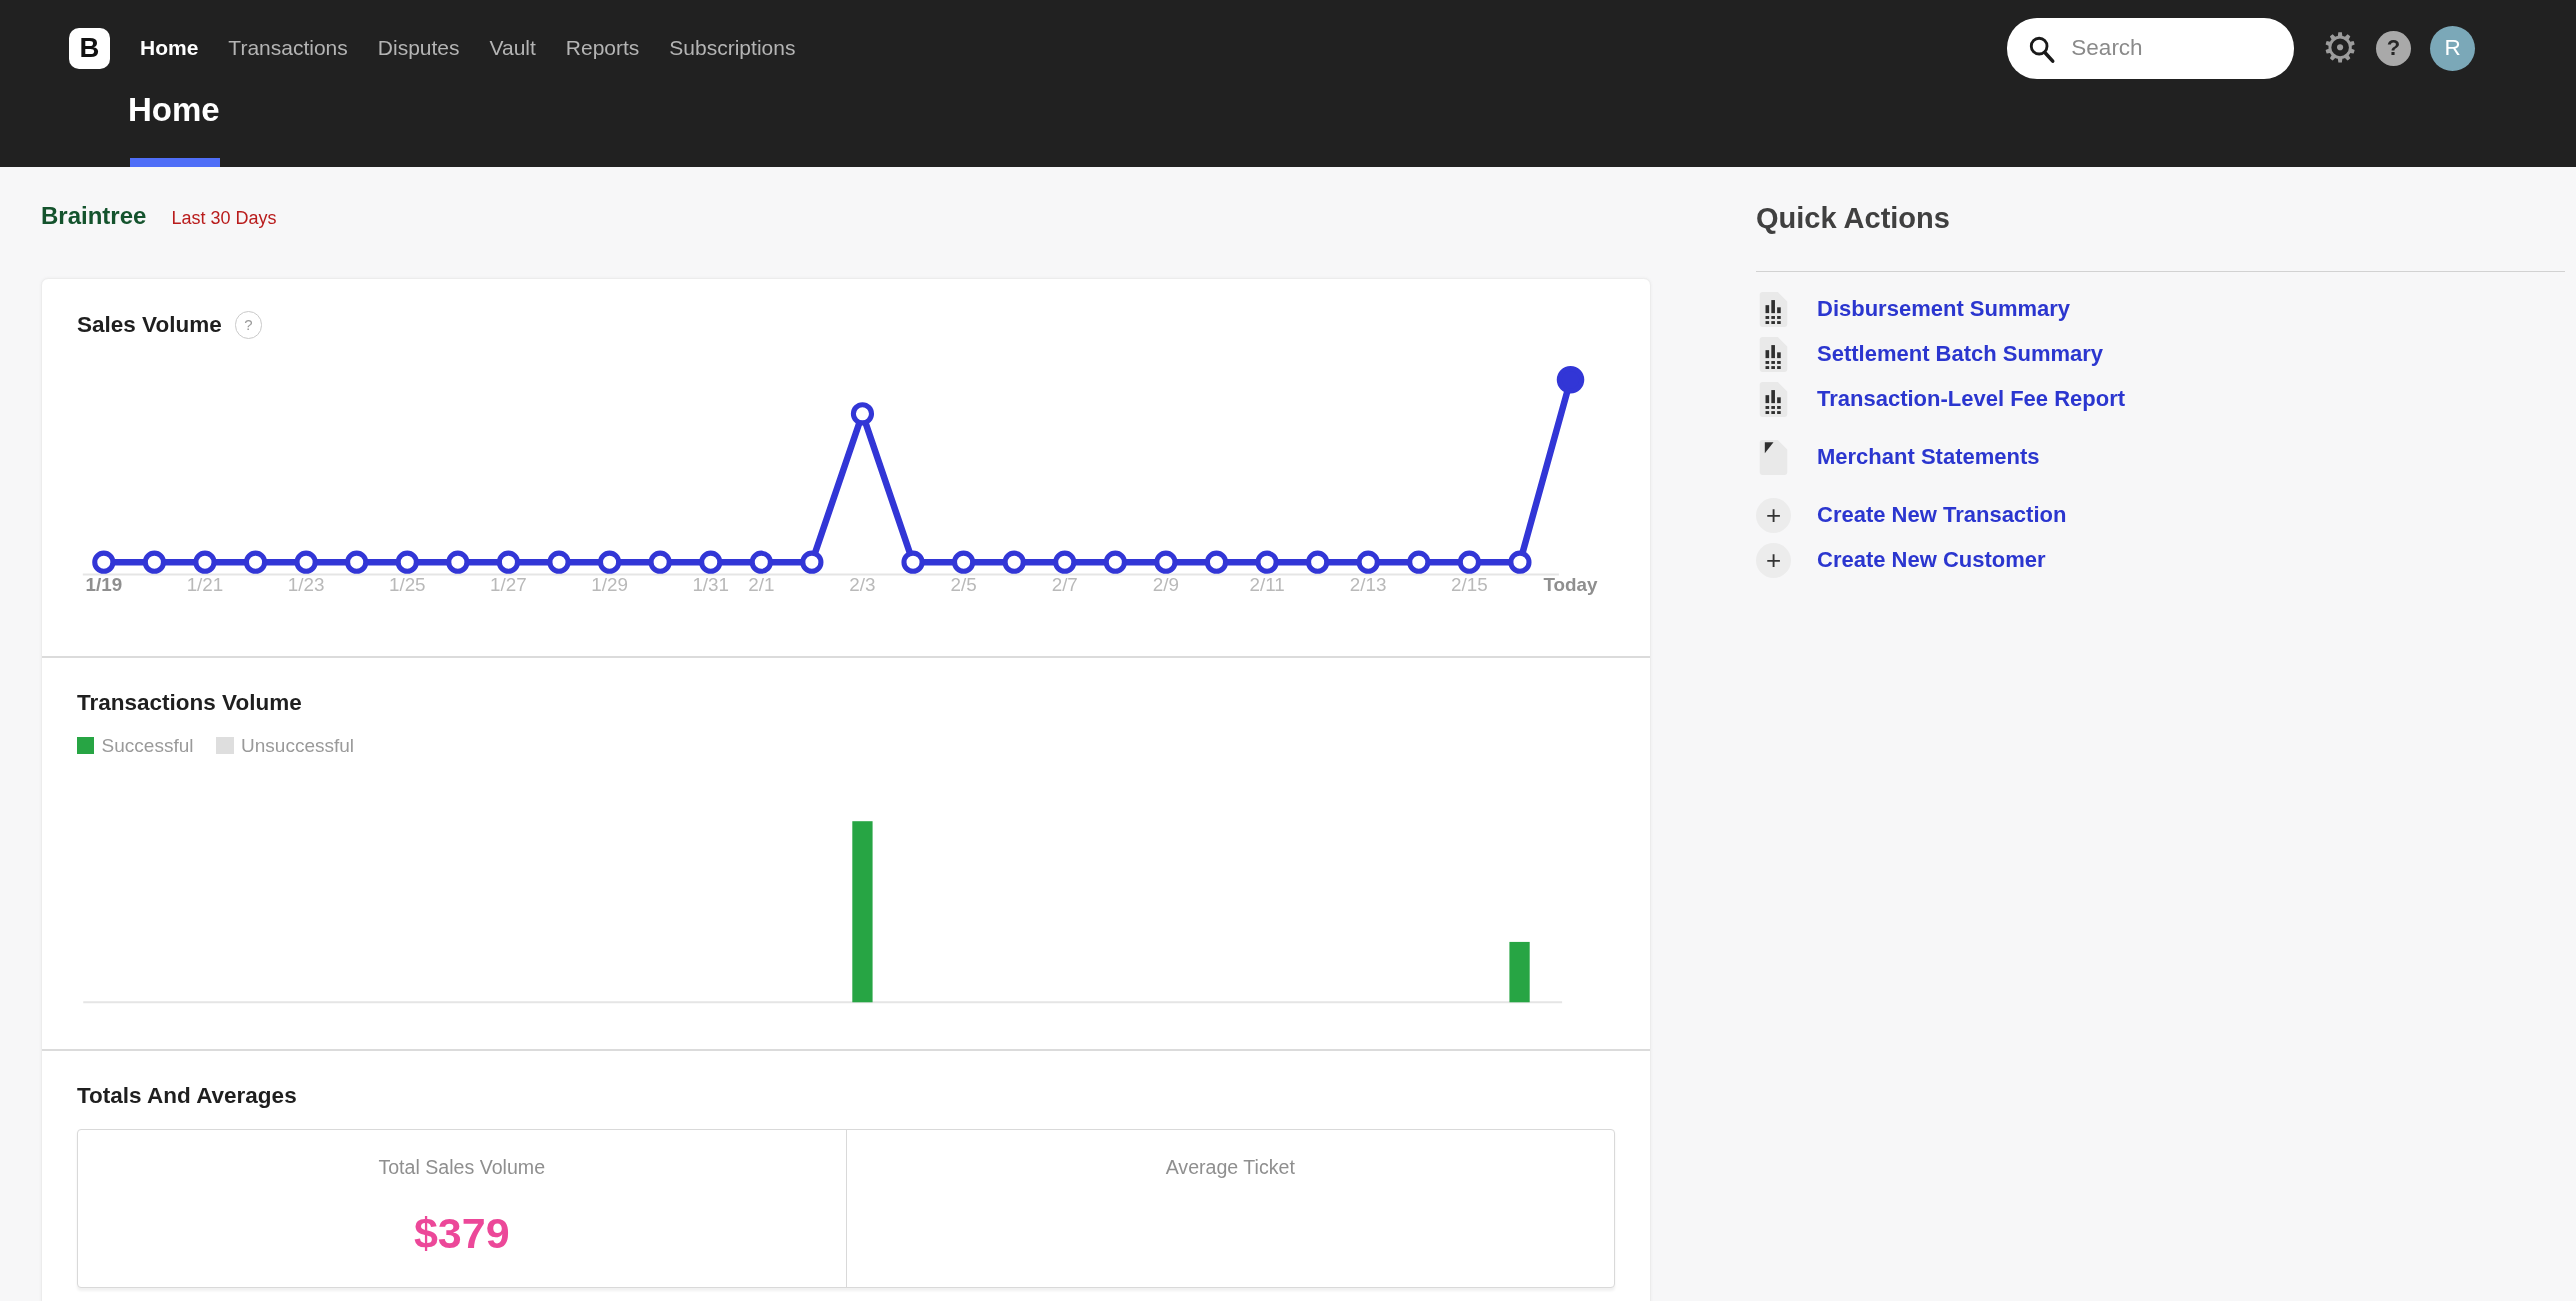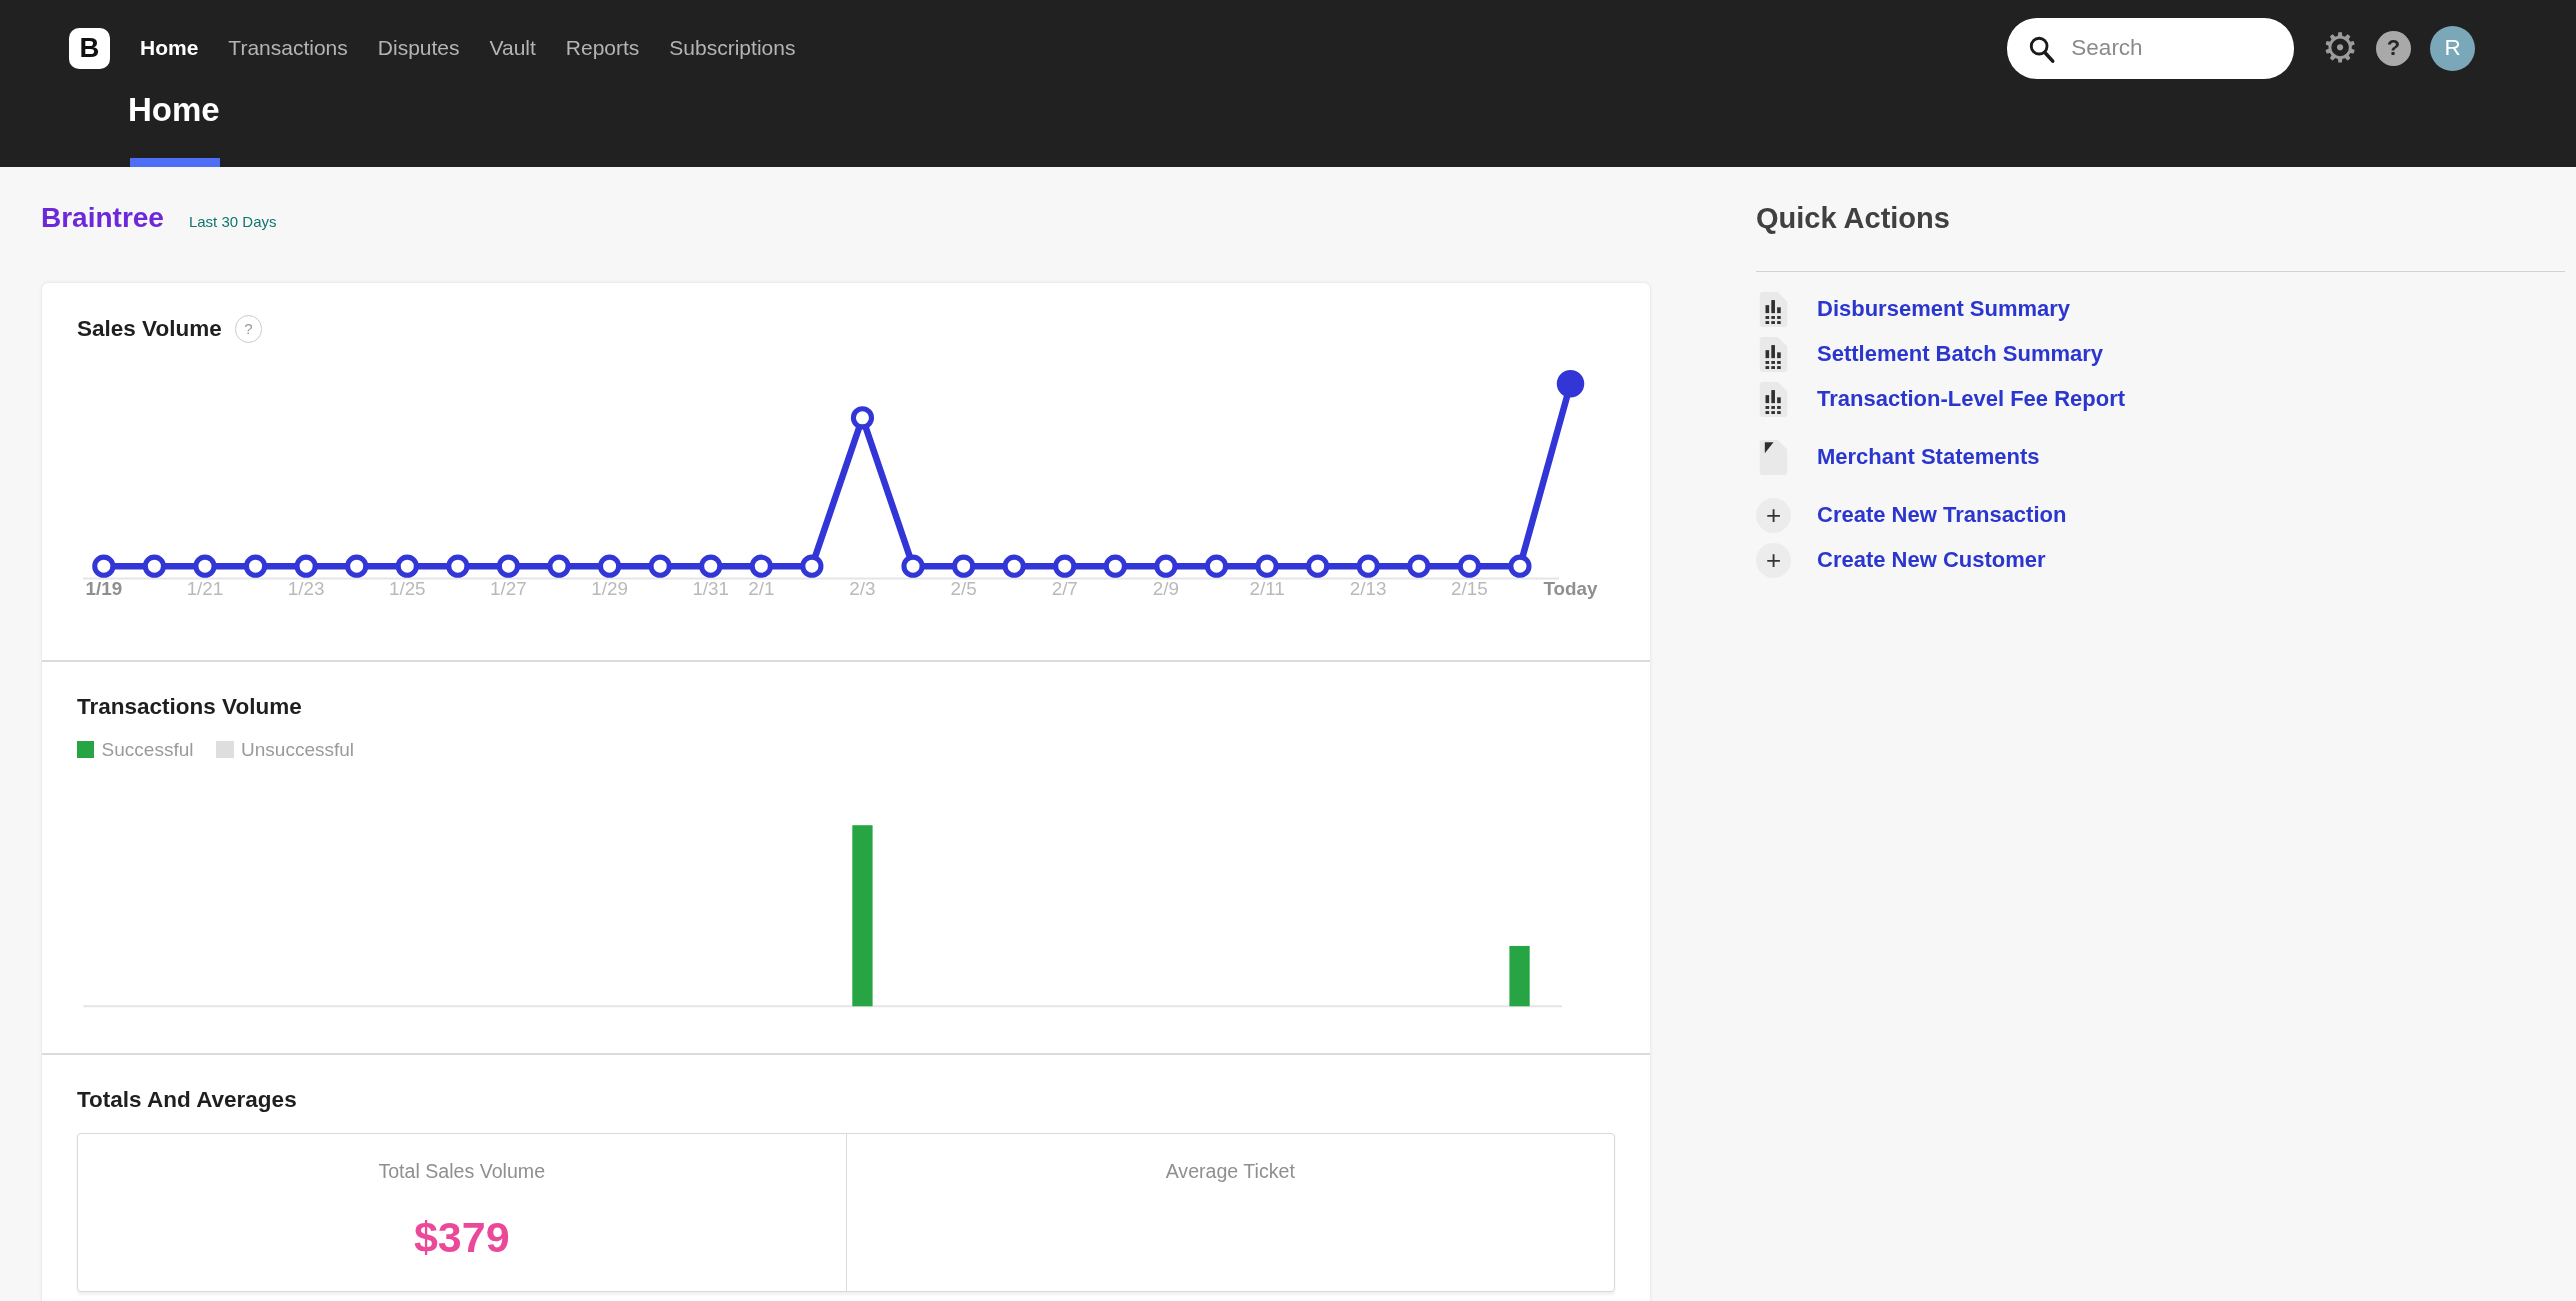--- a/index.html
+++ b/index.html
@@ -30,22 +30,22 @@
   .avatar { margin-left:19px; width:45px; height:45px; border-radius:50%; background:#7ba8b8;
           display:flex; align-items:center; justify-content:center; font-size:22.5px; font-weight:400;
           color:#ffffff; cursor:pointer; }
   .page-title { position:absolute; left:128px; top:91px; font-size:33px; font-weight:700; color:#ffffff; }
   .tab-underline { position:absolute; left:130px; bottom:0; width:90px; height:8.7px; background:#4f6ef7; }
 
   
   main { display:flex; padding:35px 0 0 41px; }
   .left-col { width:1611px; }
   .heading-row { display:flex; align-items:baseline; }
-  .heading-row h1 { font-size:28px; font-weight:700; color:#6d28d9; }
-  .heading-row .sub { margin-left:25px; font-size:15px; color:#0f766e; }
+  .heading-row h1 { font-size:24px; font-weight:700; color:#14532d; }
+  .heading-row .sub { margin-left:25px; font-size:18px; color:#b91c1c; }
 
   .card { margin-top:48px; width:1610px; height:1087px; background:#ffffff;
           border:1.4px solid #ececec; border-radius:7.2px; box-shadow:0 0.7px 3.6px rgba(0,0,0,.05);
           overflow:hidden; }
   .sec { padding:0 35px; }
   .sec h2 { font-size:22.5px; font-weight:700; color:#1f1f1f; }
   .sec-title-row { display:flex; align-items:center; }
   .help-circ { margin-left:13px; width:27.5px; height:27.5px; border-radius:50%;
           border:1.4px solid #c9c9c9; display:flex; align-items:center; justify-content:center;
           font-size:15px; color:#9a9a9a; cursor:pointer; }

